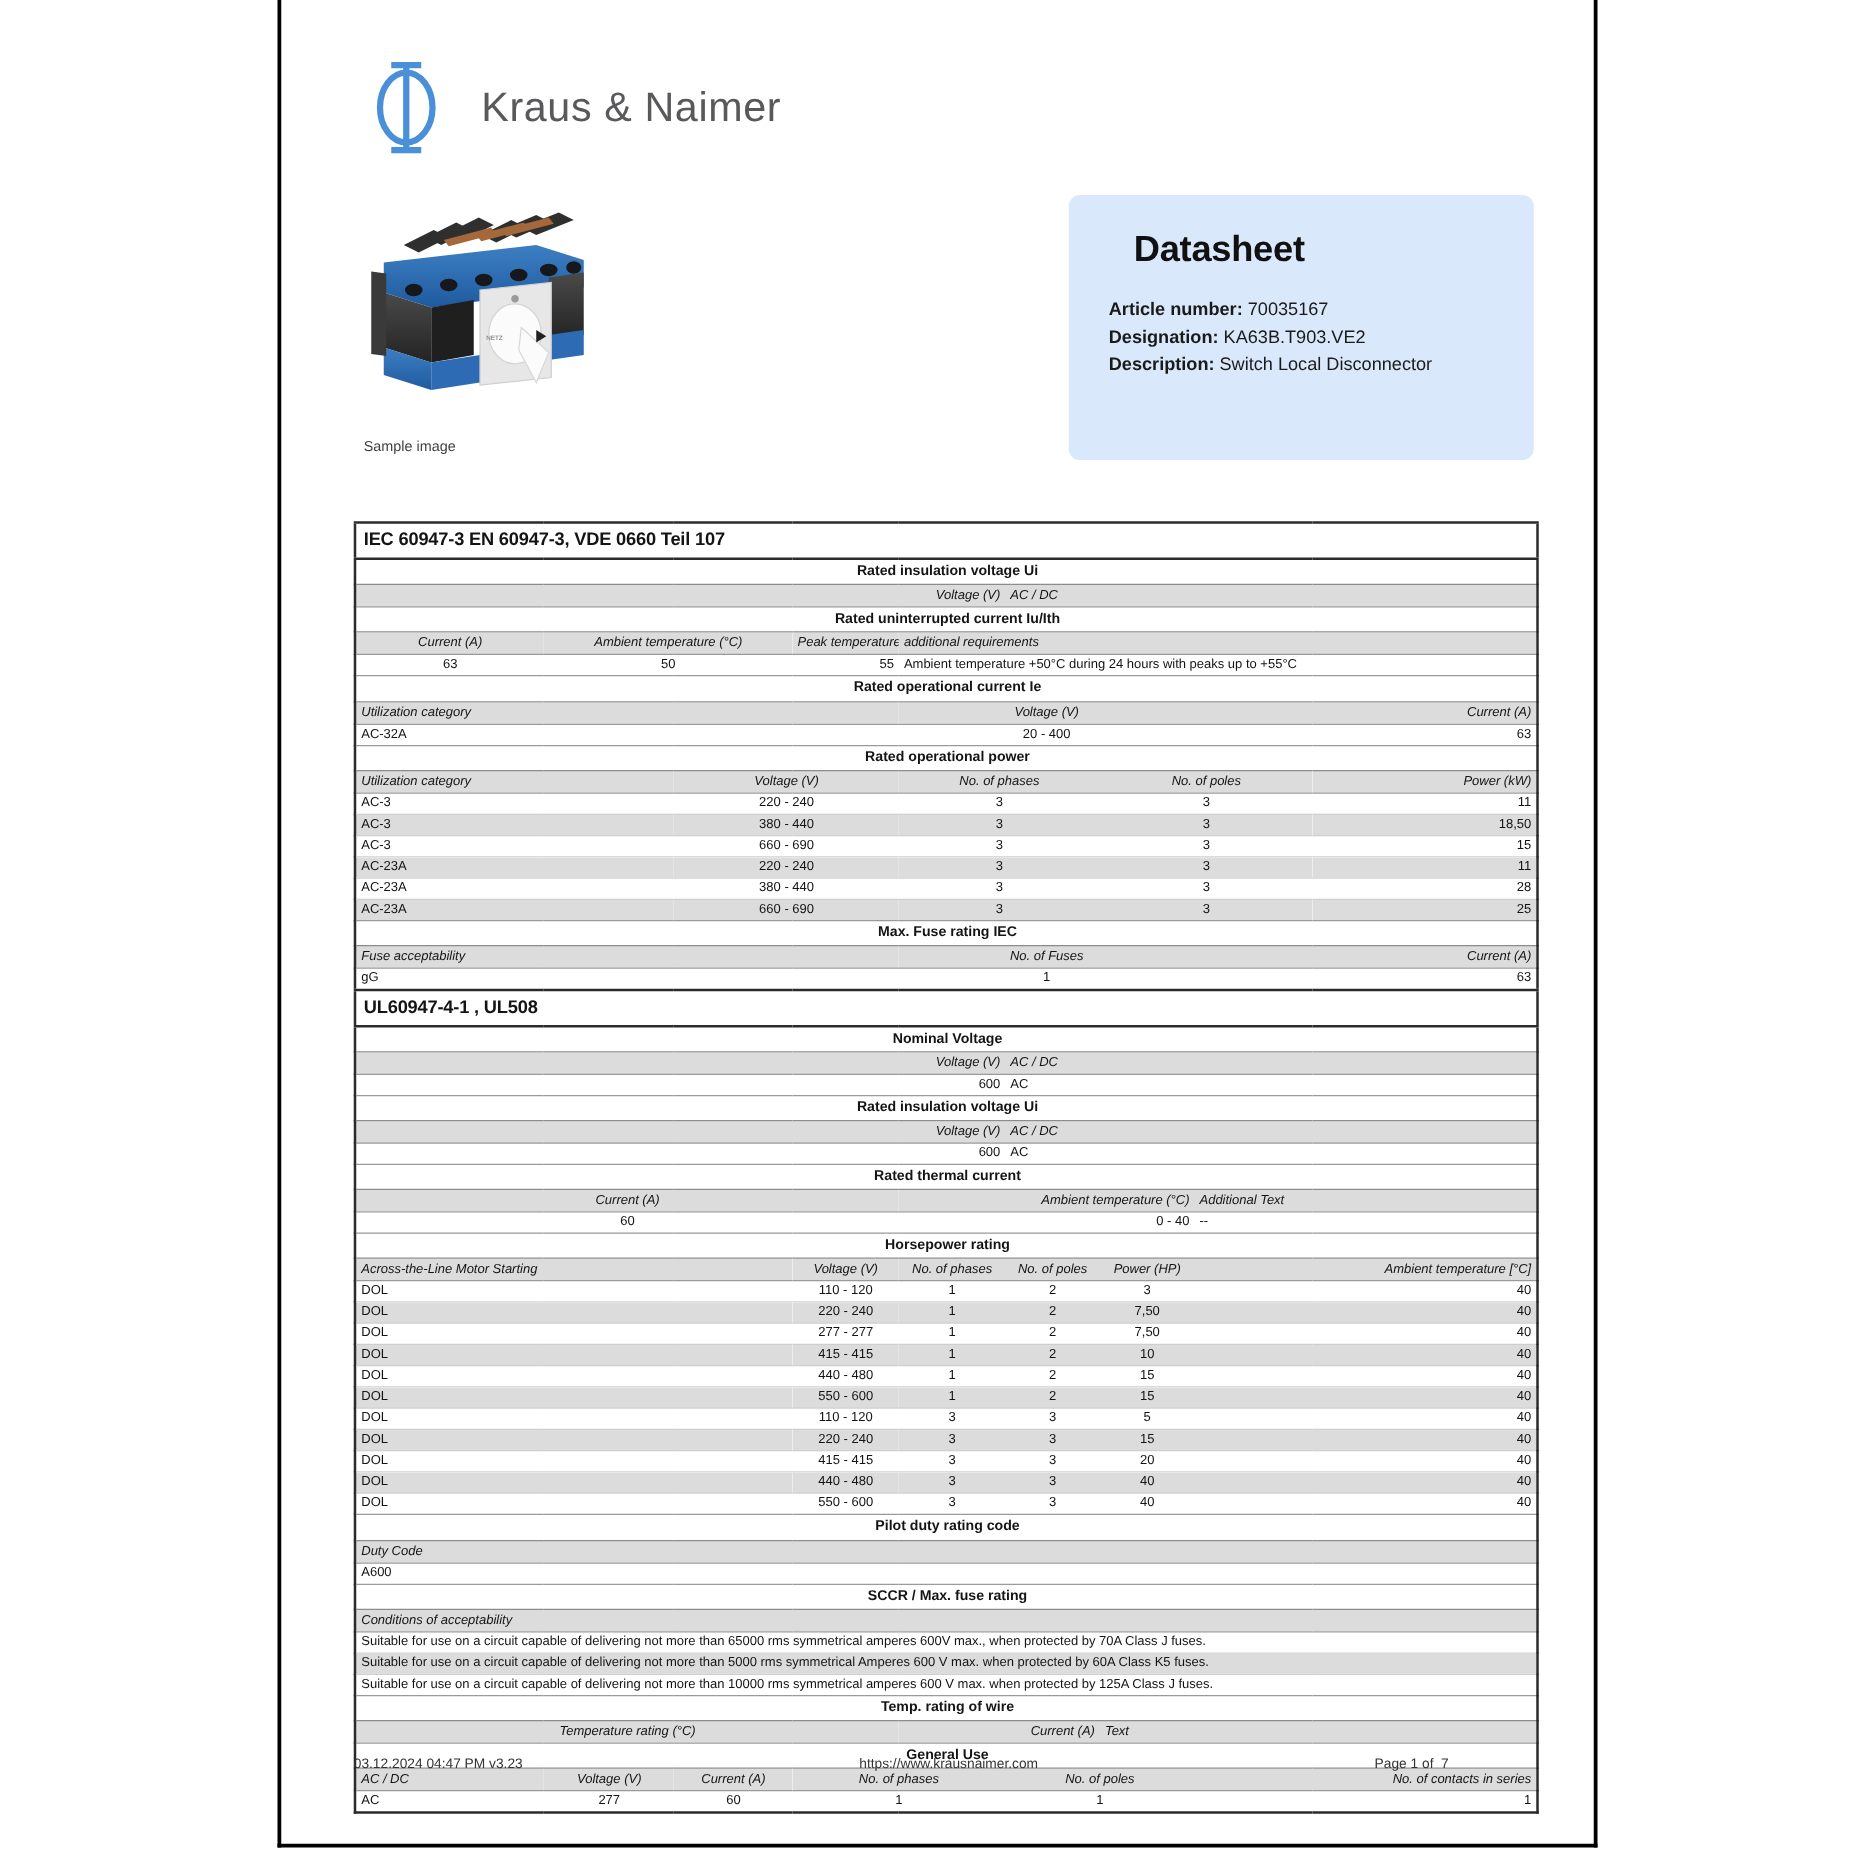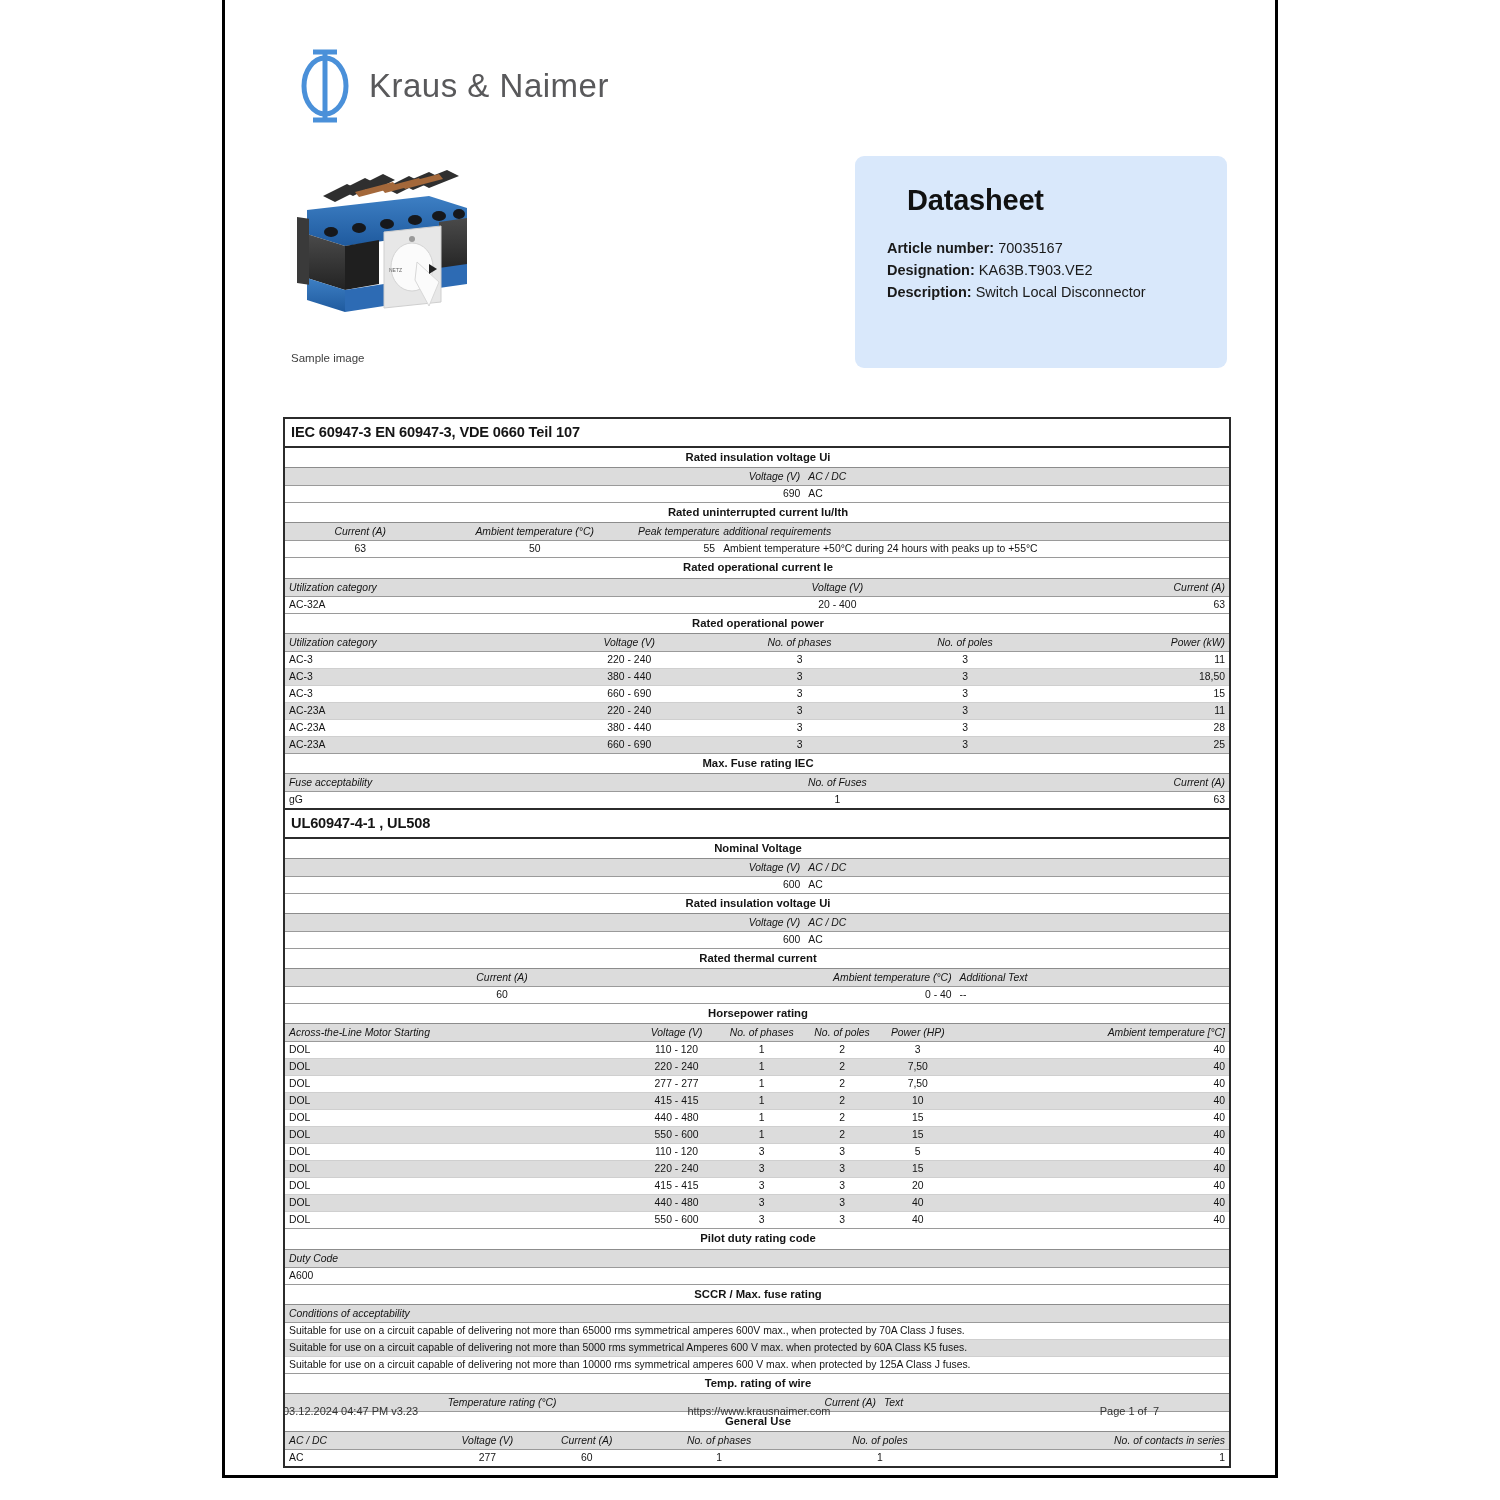--- a/index.html
+++ b/index.html
@@ -26,21 +26,21 @@
   .page-inner {
     position: relative;
     width: 100%; height: 100%;
     padding: 0;
   }
 
   
   .brand {
     position: absolute;
     left: 72px; top: 48px;
-    display: flex; align-items: center; gap: 16px;
+    display: flex; align-items: center; gap: 32px;
   }
   .brand-logo { width: 56px; height: 76px; display: block; }
   .brand-name {
     font-size: 33px;
     color: #59595b;
     letter-spacing: 0.5px;
     font-weight: 400;
     white-space: nowrap;
   }
 
@@ -265,24 +265,20 @@
               <tr class="sect-head major">
                 <td colspan="9" class="tl">IEC 60947-3 EN 60947-3, VDE 0660 Teil 107</td>
               </tr>
               <tr class="sub-head">
                 <td colspan="9" class="tl">Rated insulation voltage Ui</td>
               </tr>
               <tr class="col-head">
                 <td colspan="5" class="tr">Voltage (V)</td>
                 <td colspan="4" class="tl">AC / DC</td>
               </tr>
-              <tr class="dat last">
-                <td colspan="5" class="tr">690</td>
-                <td colspan="4" class="tl">AC</td>
-              </tr>
               <tr class="sub-head">
                 <td colspan="9" class="tl">Rated uninterrupted current Iu/Ith</td>
               </tr>
               <tr class="col-head">
                 <td colspan="1" class="tc">Current (A)</td>
                 <td colspan="2" class="tc">Ambient temperature (°C)</td>
                 <td colspan="1" class="tr">Peak temperature (°C)</td>
                 <td colspan="5" class="tl">additional requirements</td>
               </tr>
               <tr class="dat last">

